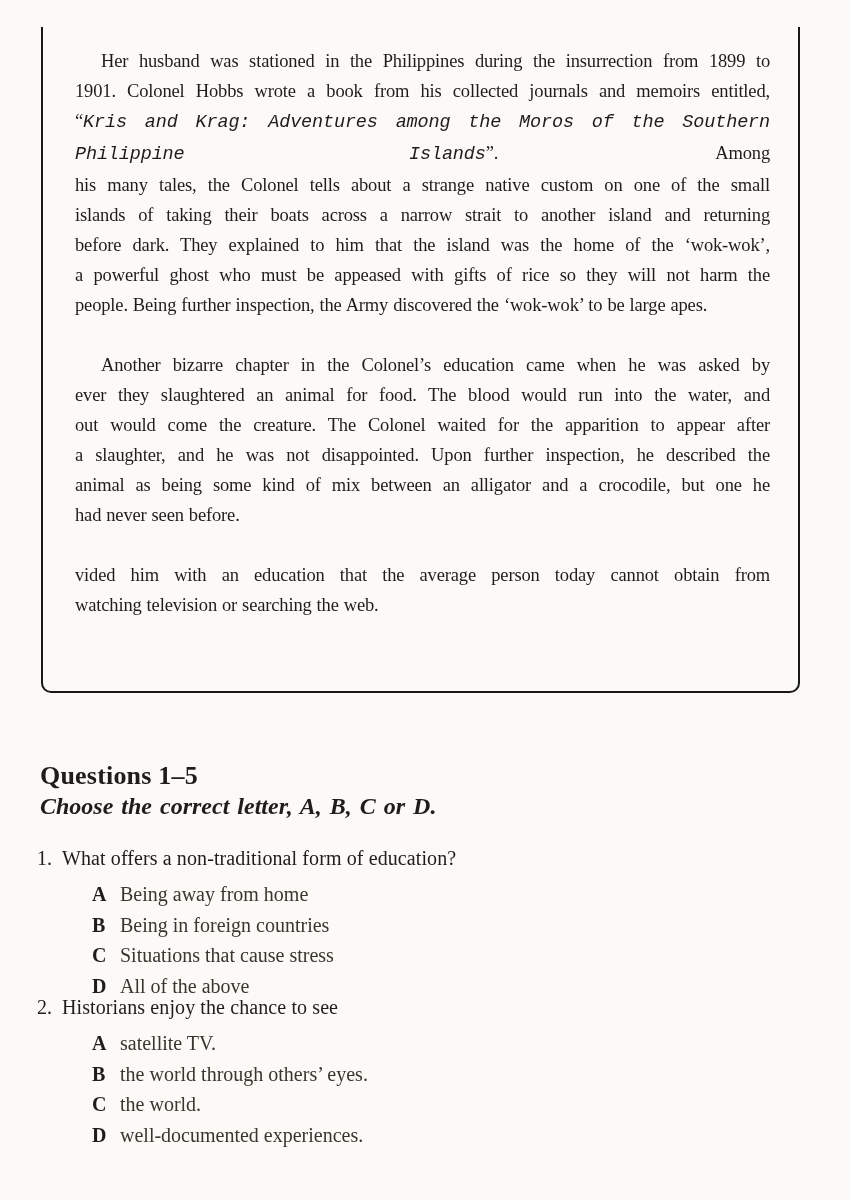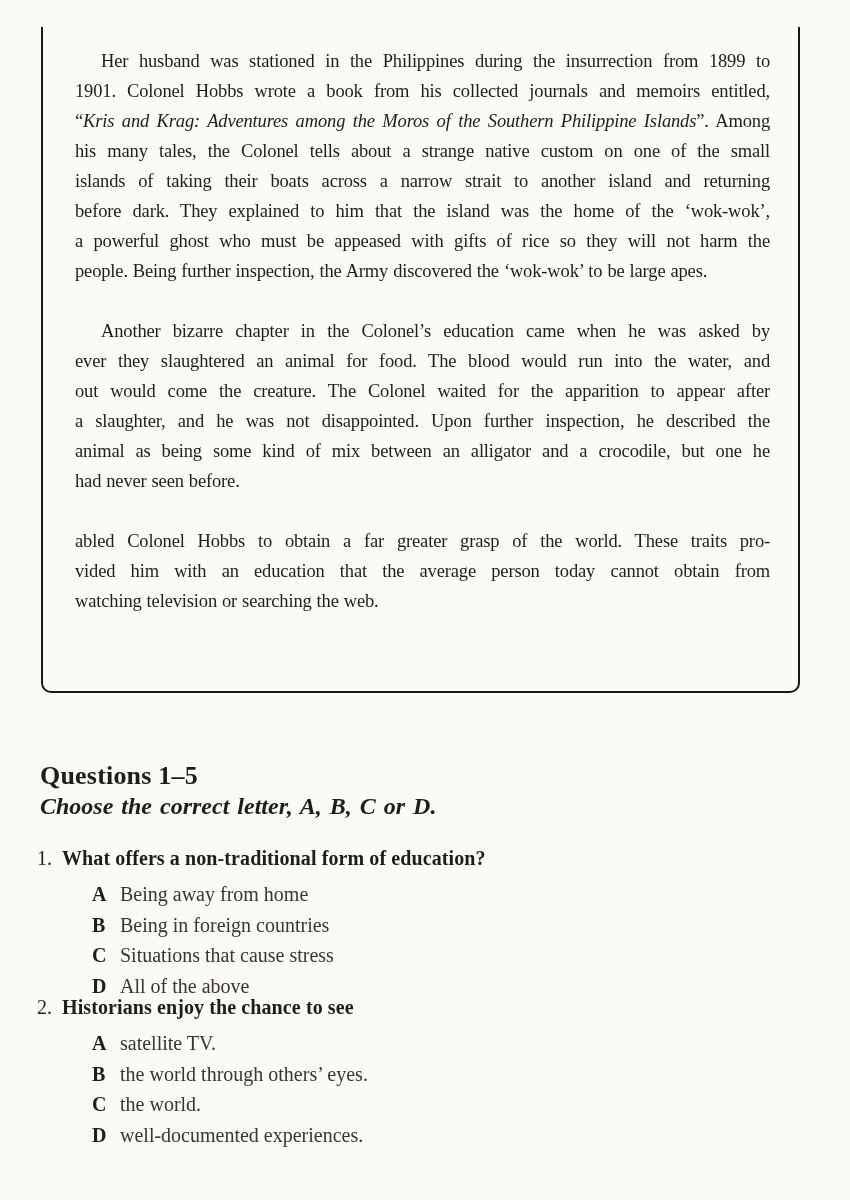--- a/index.html
+++ b/index.html
@@ -35,21 +35,21 @@
     line-height:30px;
     letter-spacing:-0.15px;
     word-spacing:0.5px;
   }
   .pline{
     text-align:justify;
     text-align-last:justify;
   }
   .pline.pfirst{ text-indent:26px; }
   .pline.plast{ text-align-last:left; }
-  .it{ font-style:italic; }
+  .it{ font-style:italic;font-family:Liberation Mono, monospace; }
   
   .q-heading{
     position:absolute;
     left:40px;top:761px;
     font-size:26px;
     font-weight:bold;
     letter-spacing:0.2px;
   }
   .q-instruction{
     position:absolute;
@@ -68,21 +68,21 @@
   .question.q2{ top:992px; }
   .q-line{
     font-size:20px;
     line-height:30px;
   }
   .q-num{
     display:inline-block;
     width:25px;
     font-weight:normal;
   }
-  .q-text{ font-weight:bold; letter-spacing:0.1px; }
+  .q-text{ font-weight:normal; letter-spacing:0.1px; }
   .options{ margin-top:6px; }
   .option{
     padding-left:55px;
     font-size:20px;
     line-height:30.5px;
     color:var(--muted);
   }
   .opt-letter{
     display:inline-block;
     width:28px;
@@ -108,21 +108,20 @@
       </div>
       <div class="para">
         <div class="pline pfirst"><span>Another bizarre chapter in the Colonel’s education came when he was asked by</span></div>
         <div class="pline"><span>ever they slaughtered an animal for food. The blood would run into the water, and</span></div>
         <div class="pline"><span>out would come the creature. The Colonel waited for the apparition to appear after</span></div>
         <div class="pline"><span>a slaughter, and he was not disappointed. Upon further inspection, he described the</span></div>
         <div class="pline"><span>animal as being some kind of mix between an alligator and a crocodile, but one he</span></div>
         <div class="pline plast"><span>had never seen before.</span></div>
       </div>
       <div class="para">
-        <div class="pline"><span>abled Colonel Hobbs to obtain a far greater grasp of the world. These traits pro-</span></div>
         <div class="pline"><span>vided him with an education that the average person today cannot obtain from</span></div>
         <div class="pline plast"><span>watching television or searching the web.</span></div>
       </div>
     </div>
 
   <div class="q-heading">Questions 1–5</div>
 
   <div class="q-instruction">Choose the correct letter, A, B, C or D.</div>
 
   <div>

